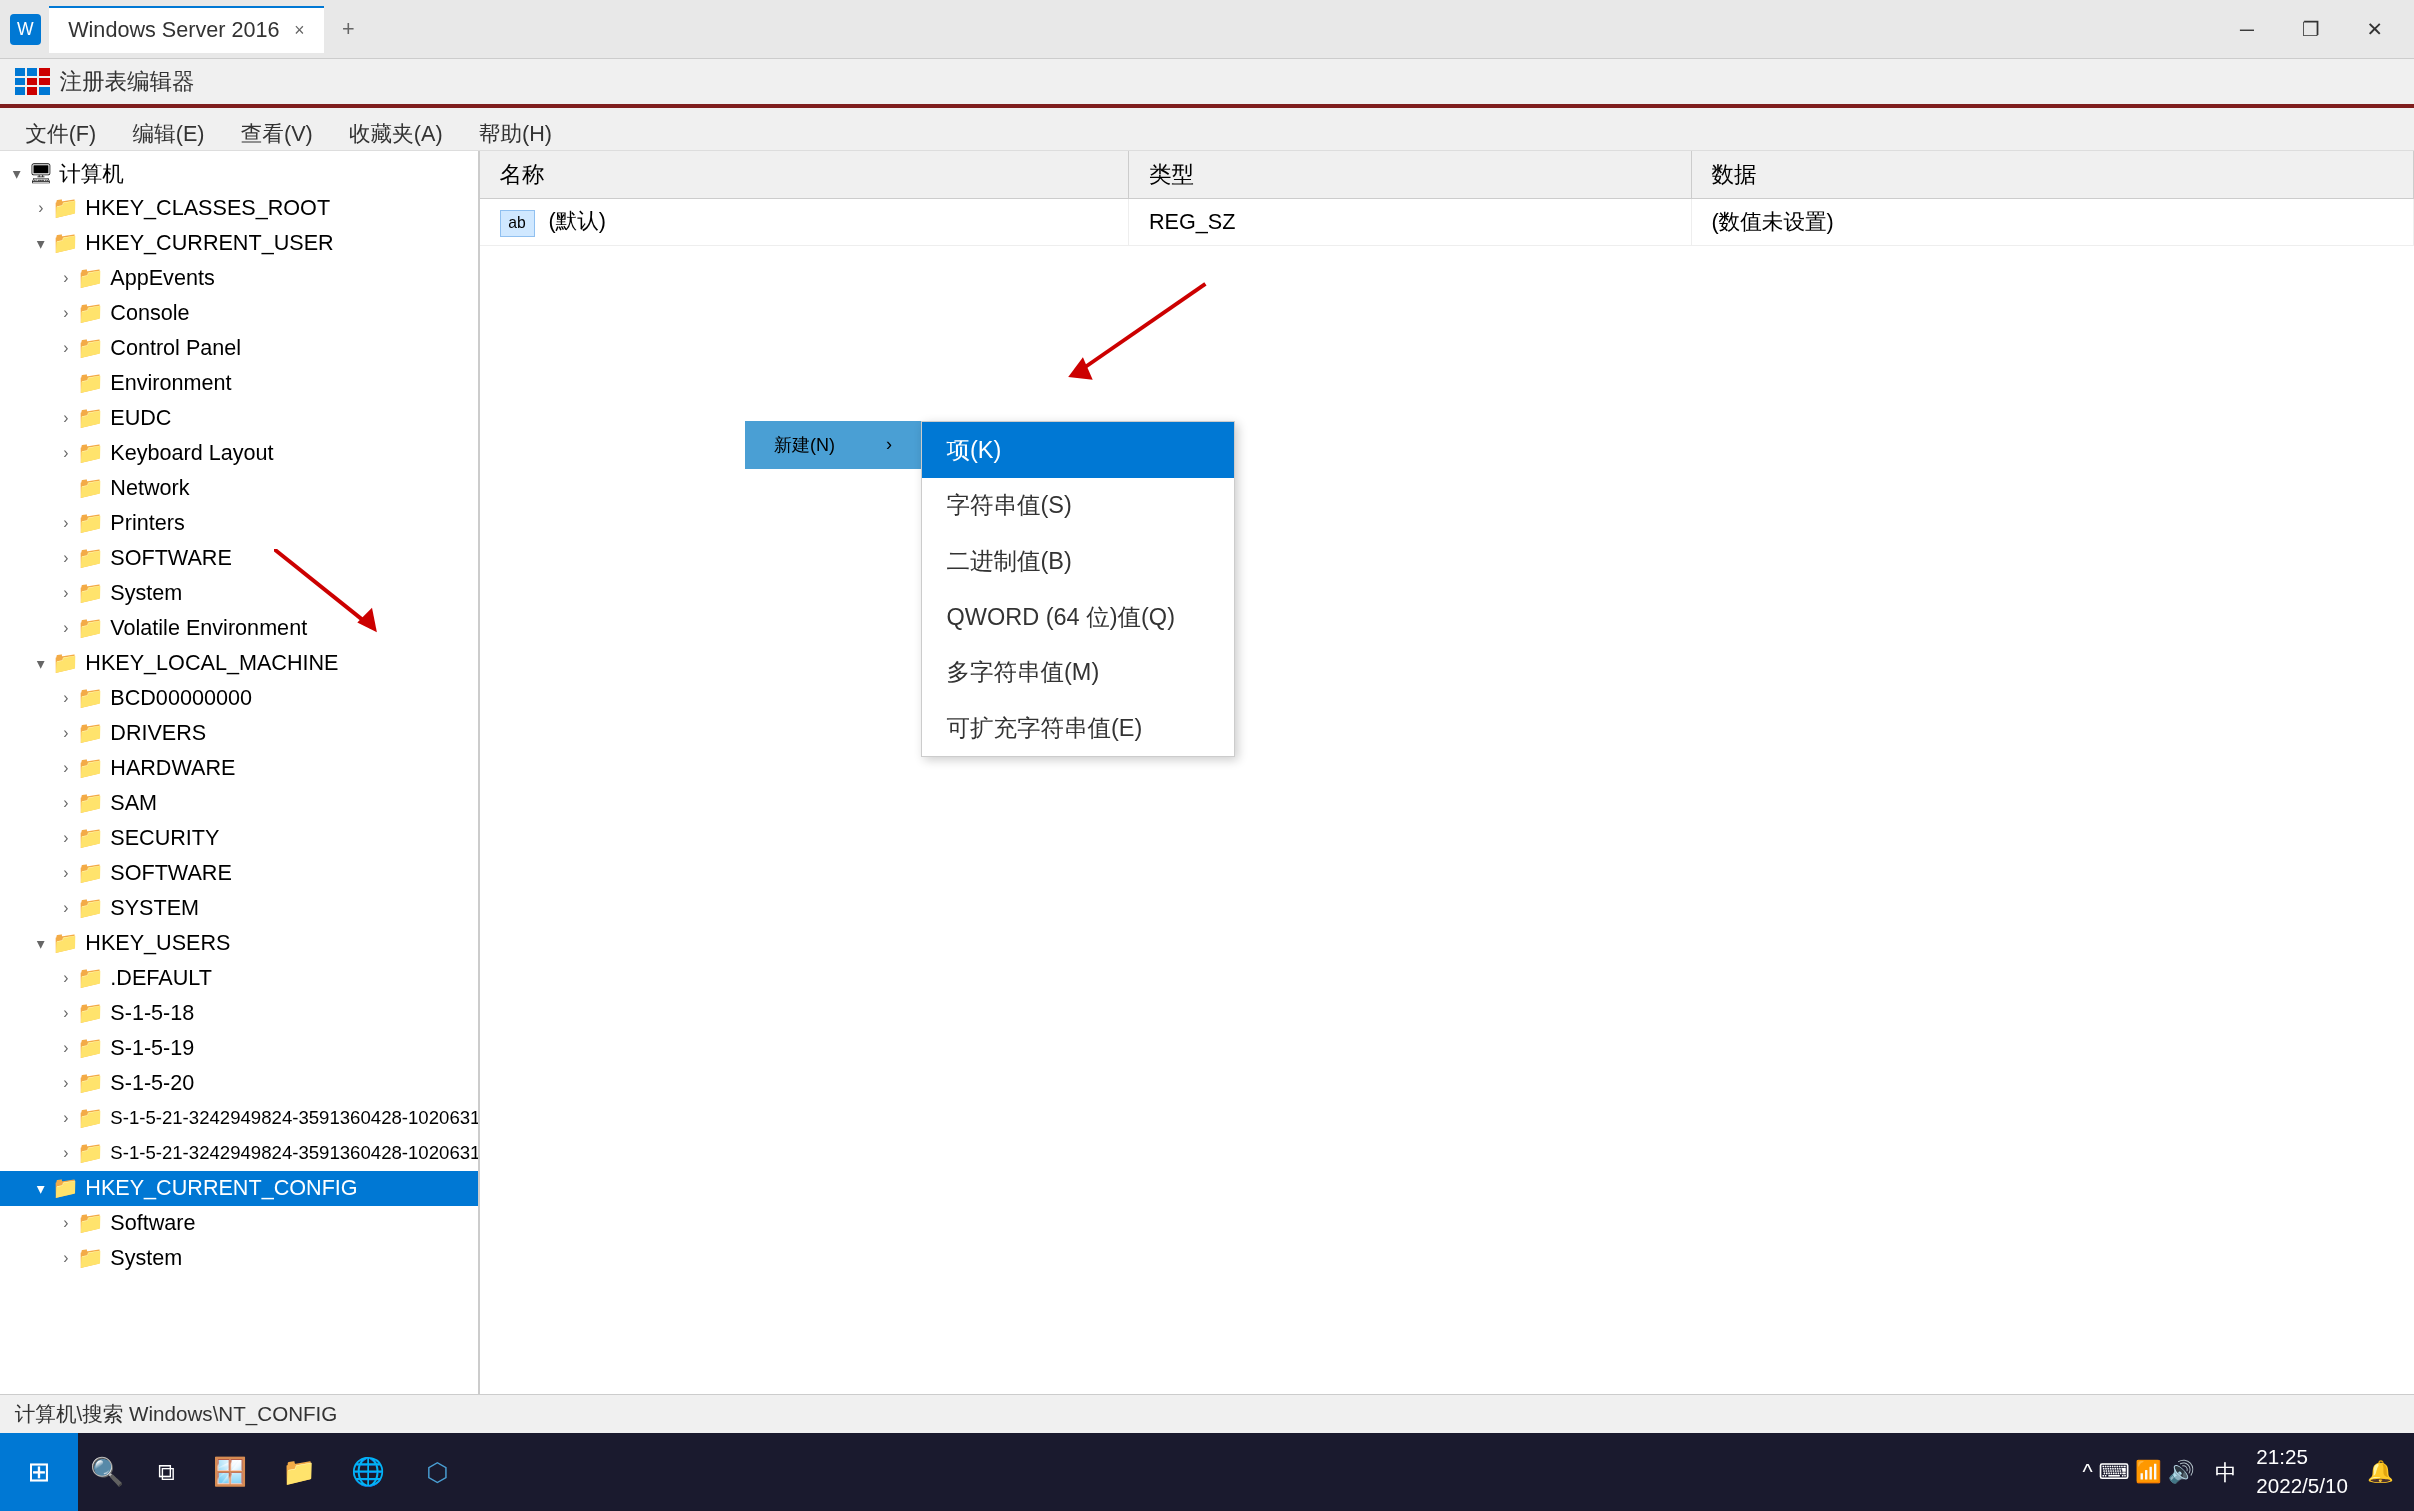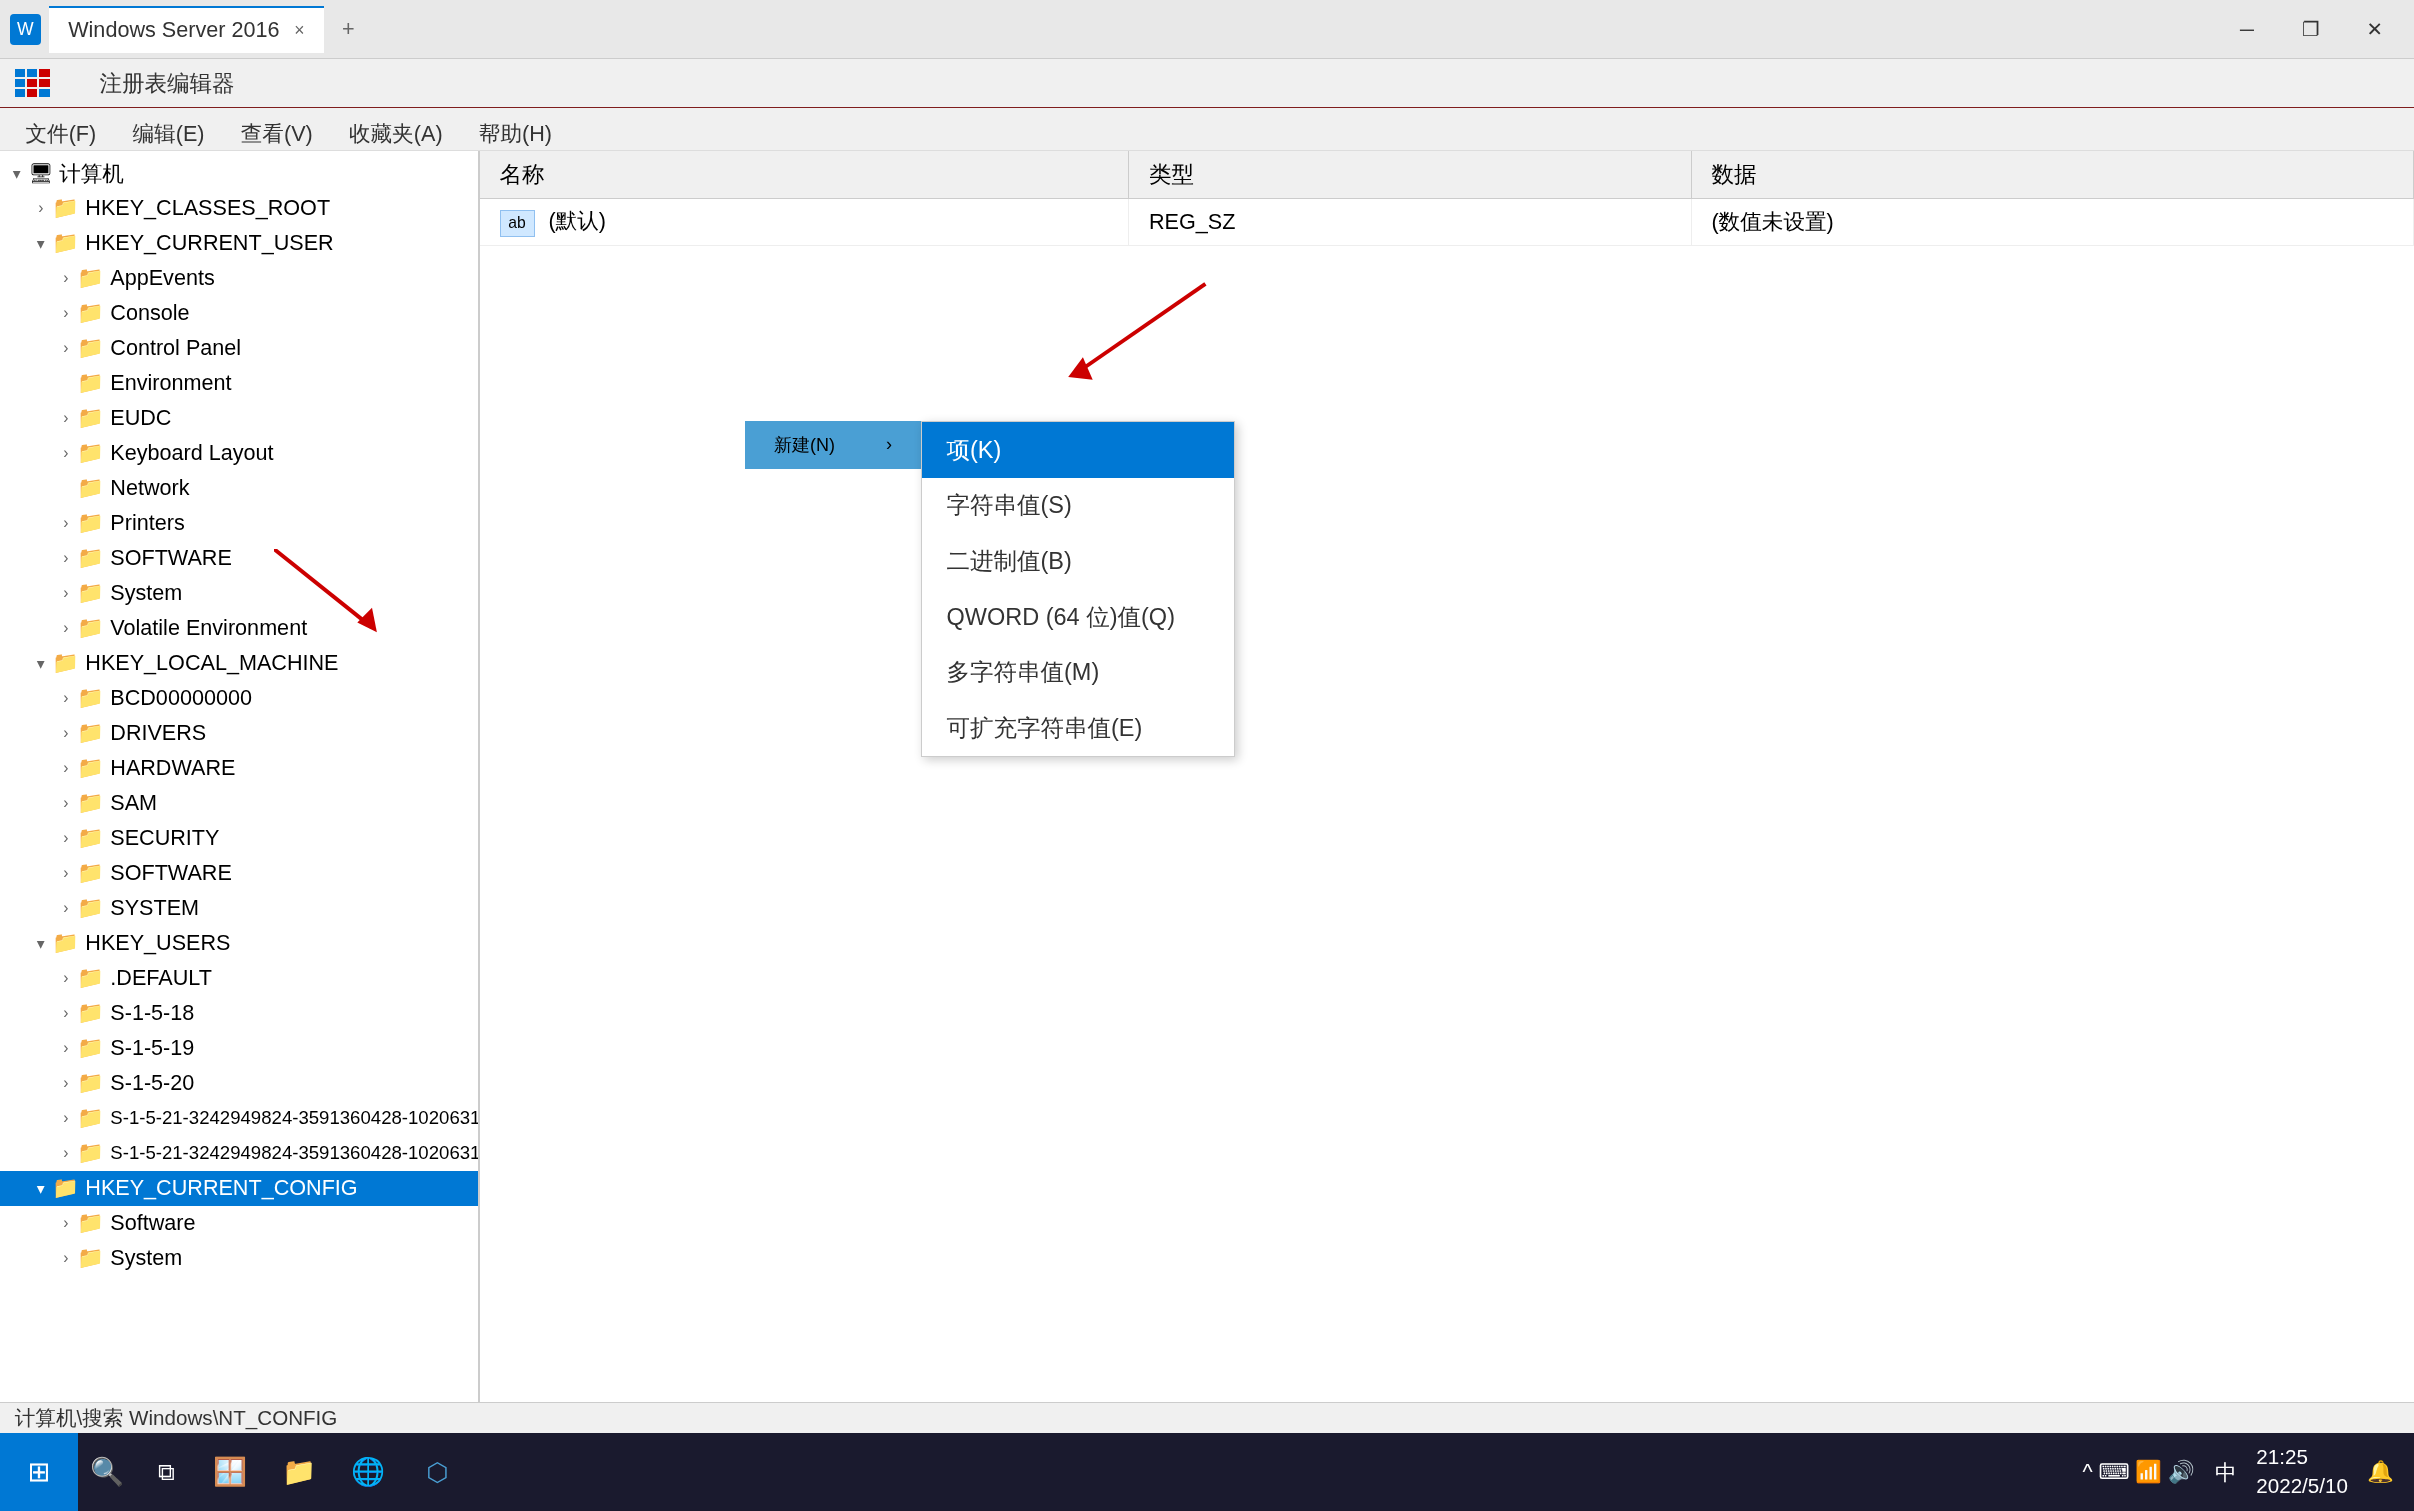--- a/index.html
+++ b/index.html
@@ -130,22 +130,21 @@
       cursor: pointer;
     }
 
     
     .app-title-bar {
       height: 49px;
       background: #f0f0f0;
       display: flex;
       align-items: center;
       padding: 0 14.7px;
-      border-bottom: 1px solid #7f1d1d;
-      gap: 40px;
+      border-bottom: 4px solid #7f1d1d;
     }
     .app-icon {
       width: 35px;
       height: 27.4px;
       display: grid;
       grid-template-columns: 1fr 1fr 1fr;
       grid-template-rows: 1fr 1fr 1fr;
       gap: 2px;
       margin-right: 9.8px;
     }
@@ -262,21 +261,21 @@
       align-items: center;
       justify-content: center;
       background: #d0e8ff;
       border: 1px solid #90c0f0;
       font-size: 15.7px;
       margin-right: 7.8px;
     }
 
     
     .status-bar {
-      height: 31px;
+      height: 39px;
       background: #f0f0f0;
       border-top: 1px solid #ccc;
       display: flex;
       align-items: center;
       padding: 0 14.7px;
       font-size: 20.6px;
       color: #333;
     }
 
     

